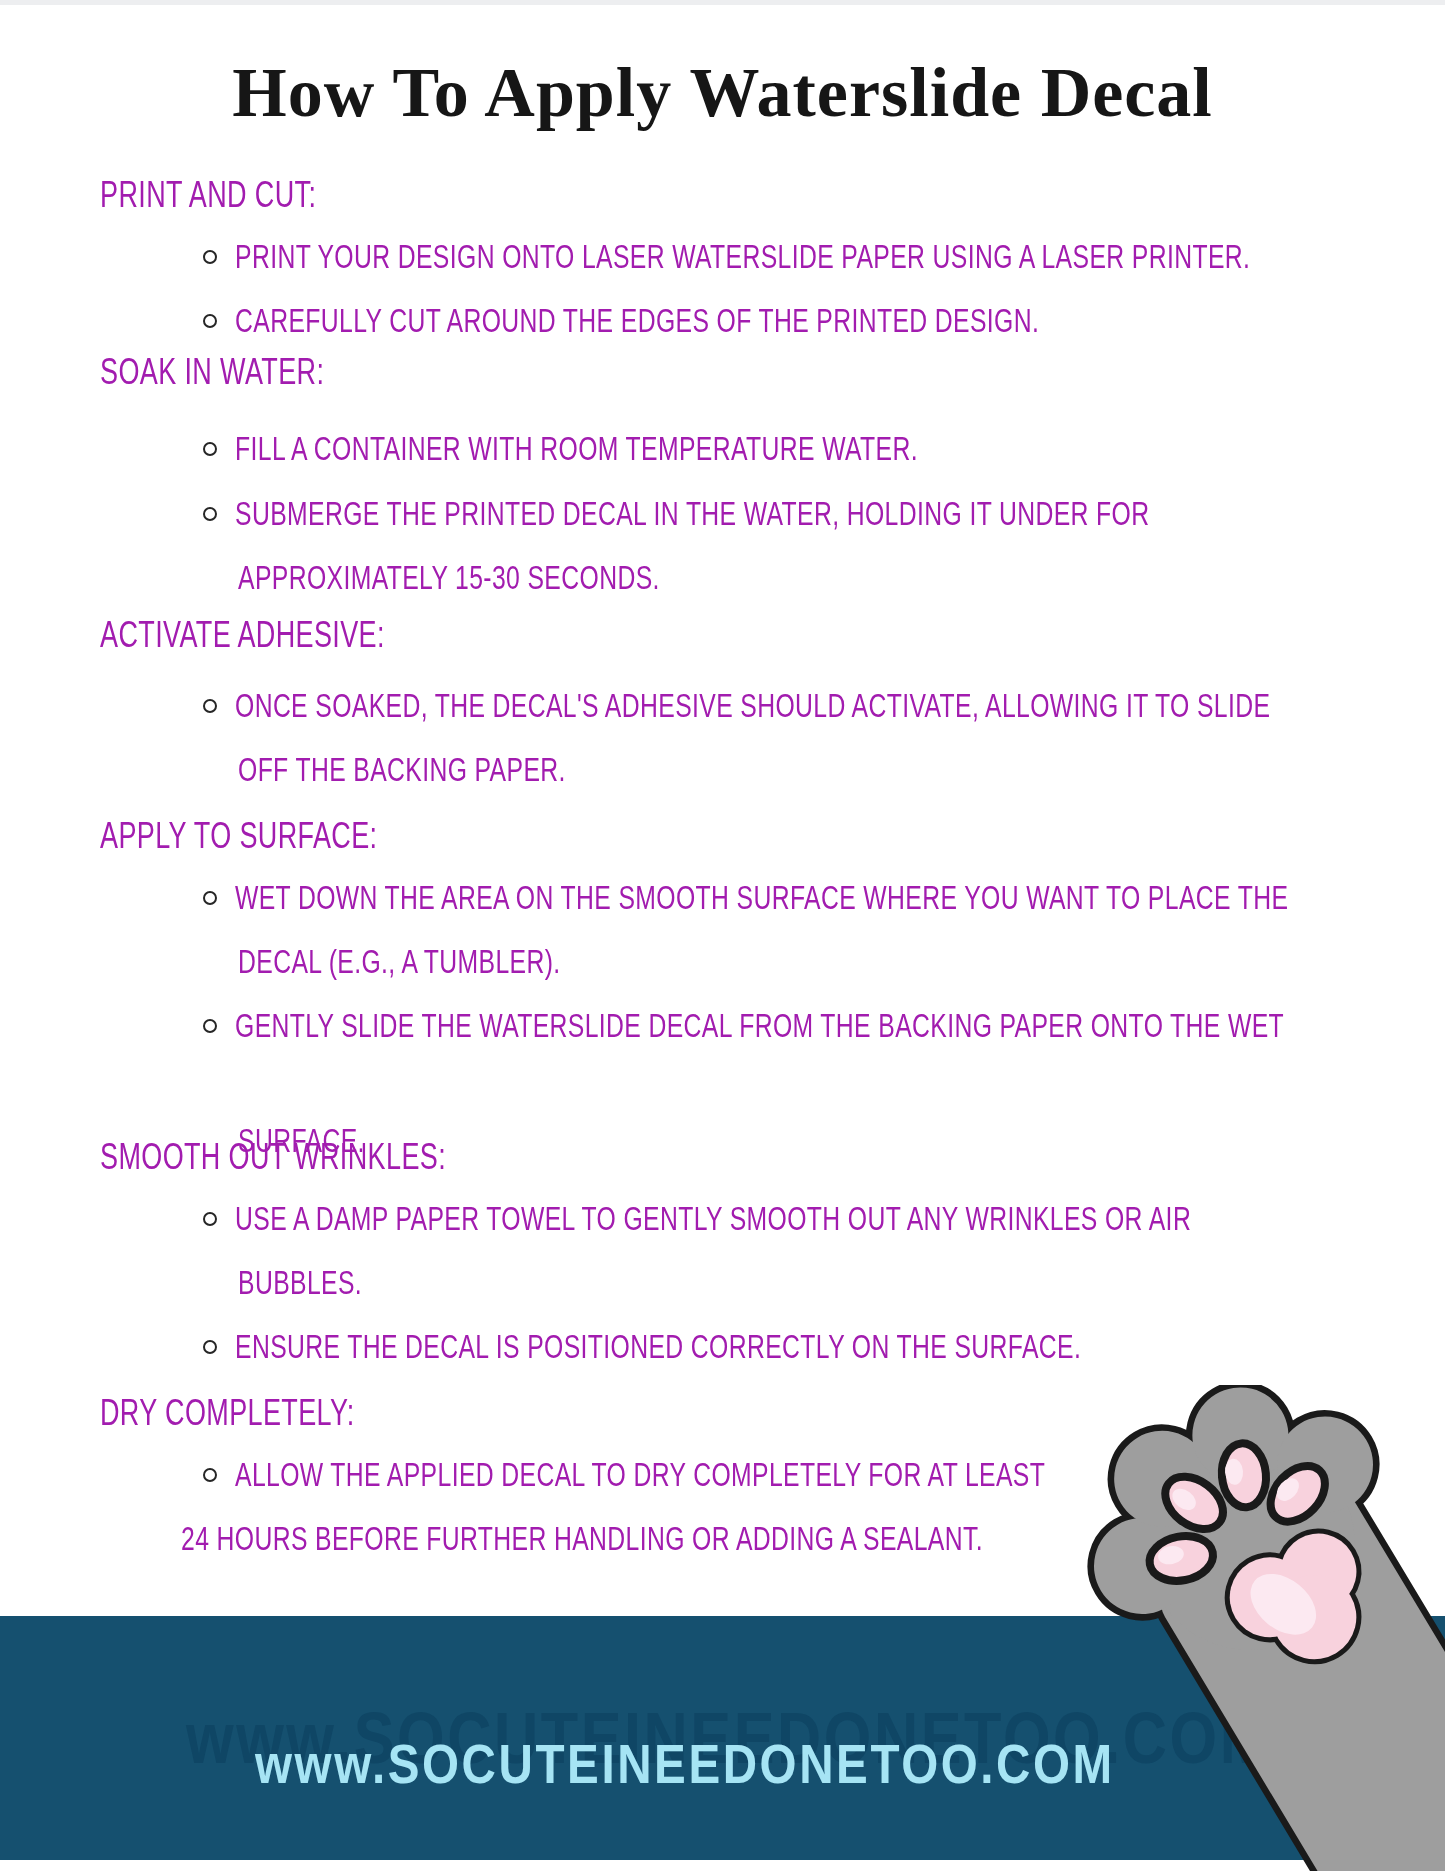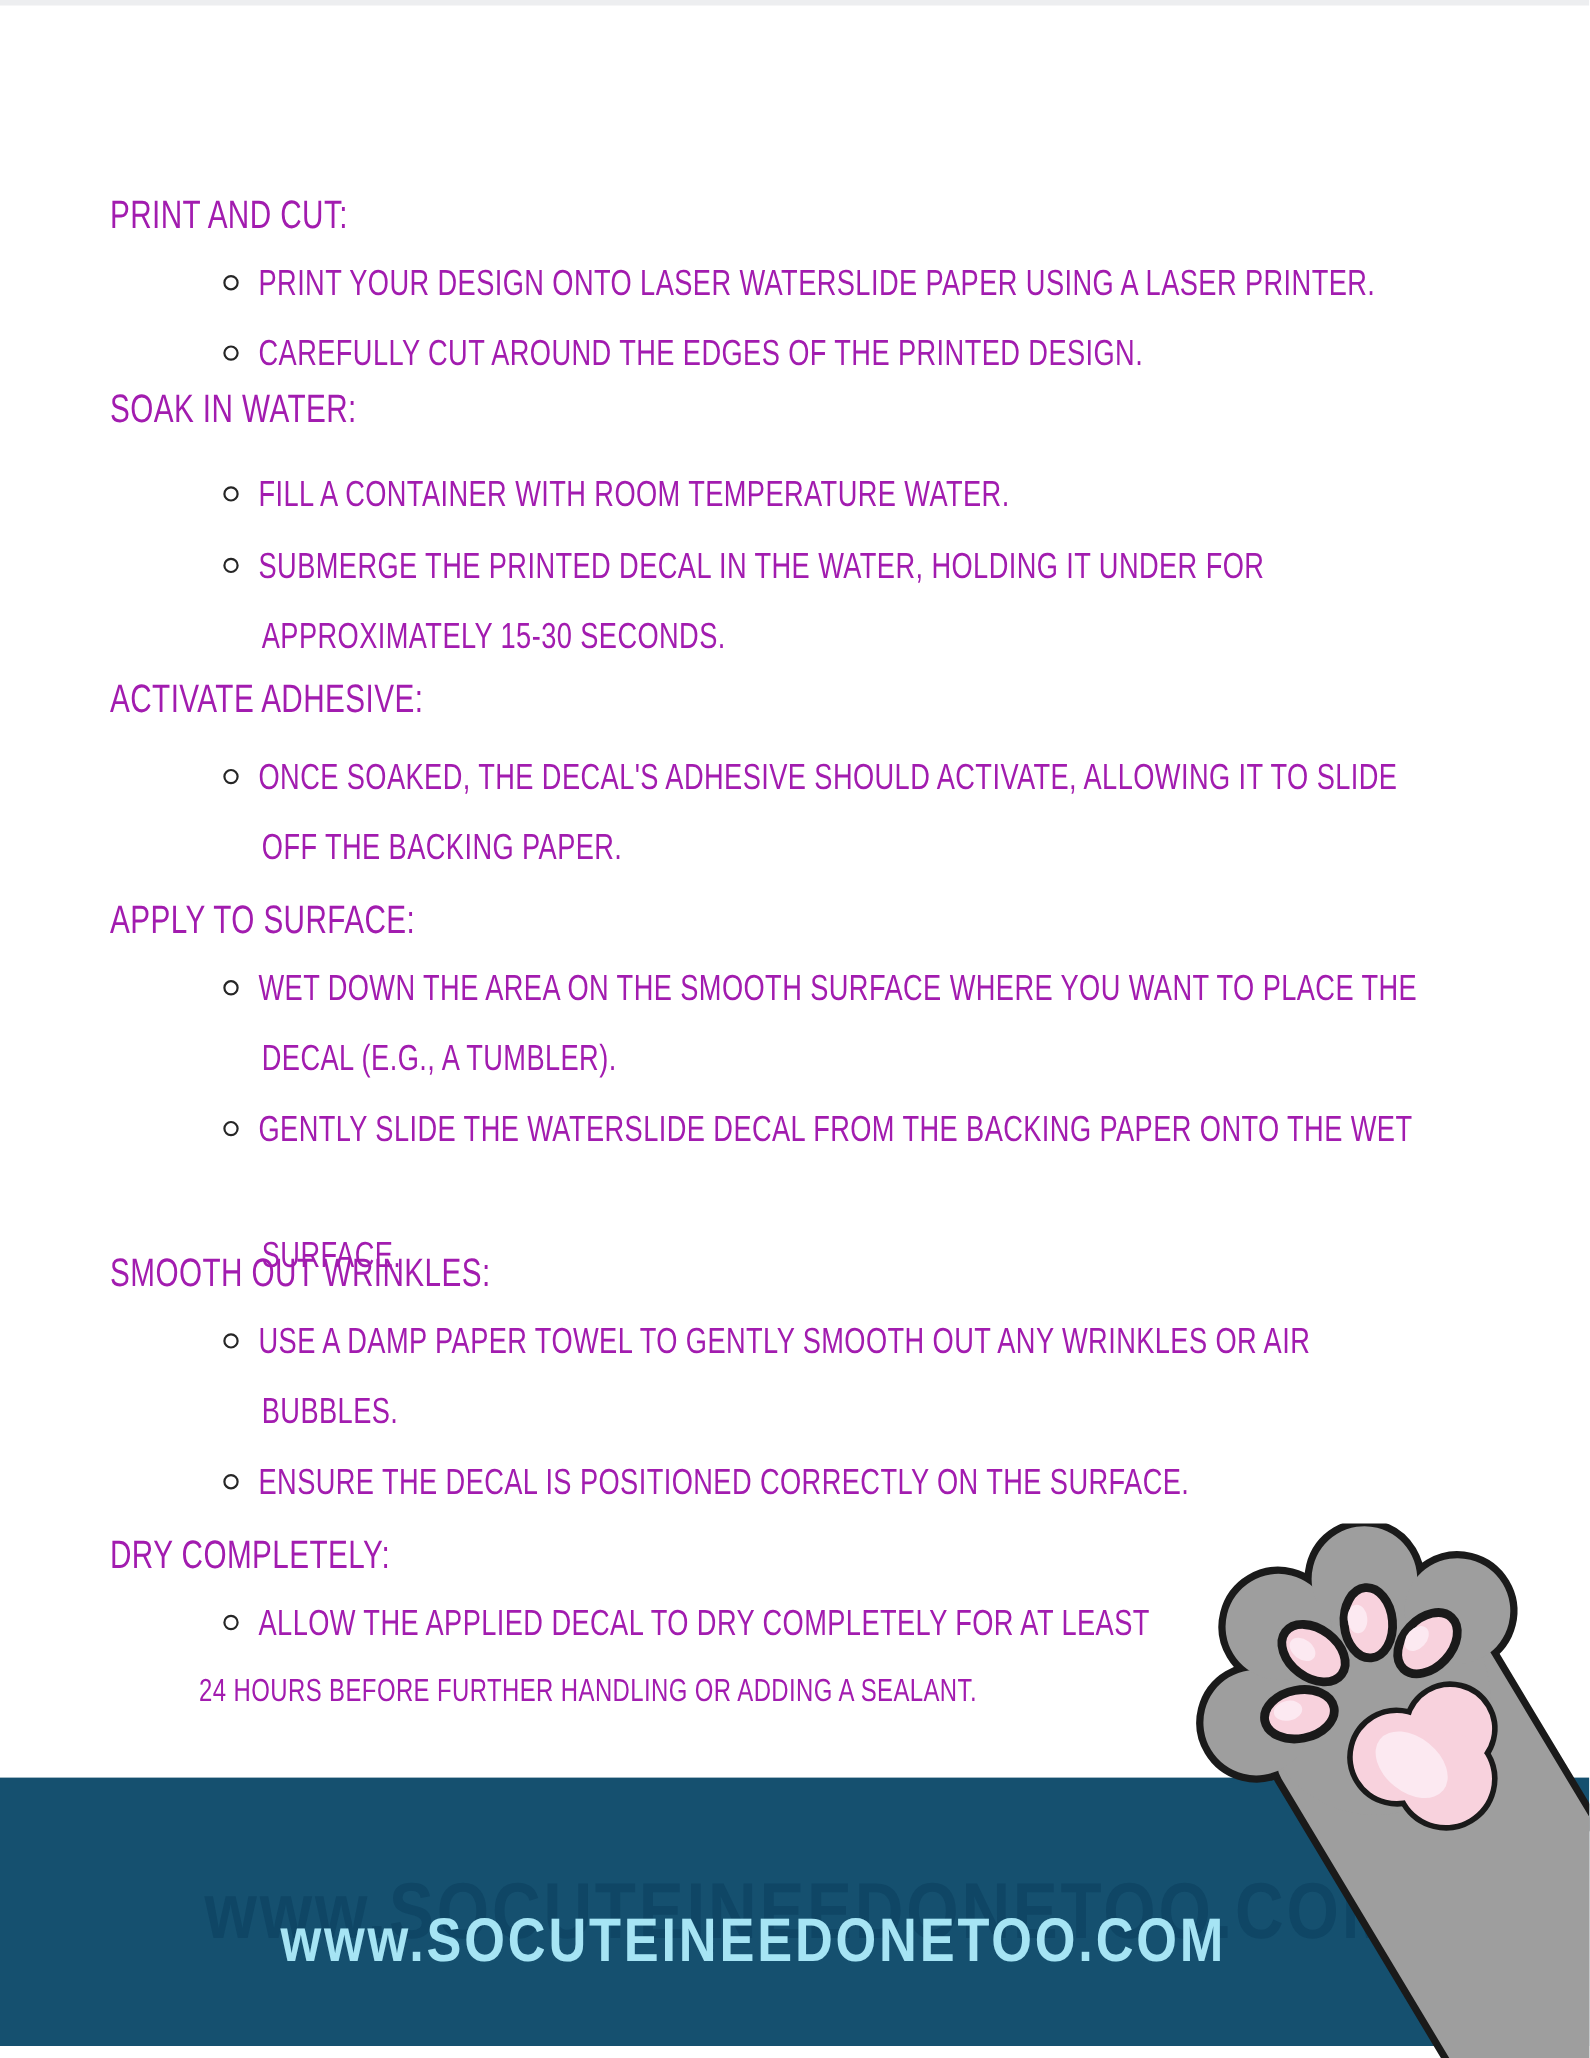--- a/index.html
+++ b/index.html
@@ -35,21 +35,21 @@
   }
   .line .txt{
     display:inline-block;
     transform:scaleX(0.75);
     transform-origin:0 50%;
     letter-spacing:0.5px;
   }
   .heading{left:100px;font-size:36px;}
   .bullet{left:203px;font-size:33px;}
   .cont{left:238px;font-size:33px;}
-  .cont2{left:181px;font-size:29px;}
+  .cont2{left:181px;font-size:33px;}
   .ring{
     display:inline-block;
     width:14px;height:14px;
     border:2.5px solid #262626;
     border-radius:50%;
     position:relative;top:-4px;
     margin-right:18px;
     box-sizing:border-box;
   }
   
@@ -83,20 +83,21 @@
     z-index:5;
   }
 </style>
 </head>
 <body>
 
 <div id="page">
 
   <div class="edge-top"></div>
 
+  <div class="doc-title">How To Apply Waterslide Decal</div>
 
   <div>
       <div class="line heading" style="top: 176px;"><span class="txt">PRINT AND CUT:</span></div>
       <div class="line bullet" style="top: 240.1px;"><span class="ring"></span><span class="txt">PRINT YOUR DESIGN ONTO LASER WATERSLIDE PAPER USING A LASER PRINTER.</span></div>
       <div class="line bullet" style="top: 304.2px;"><span class="ring"></span><span class="txt">CAREFULLY CUT AROUND THE EDGES OF THE PRINTED DESIGN.</span></div>
       <div class="line heading" style="top: 353px;"><span class="txt">SOAK IN WATER:</span></div>
       <div class="line bullet" style="top: 432.4px;"><span class="ring"></span><span class="txt">FILL A CONTAINER WITH ROOM TEMPERATURE WATER.</span></div>
       <div class="line bullet" style="top: 496.5px;"><span class="ring"></span><span class="txt">SUBMERGE THE PRINTED DECAL IN THE WATER, HOLDING IT UNDER FOR</span></div>
       <div class="line cont" style="top: 560.6px; text-align: right;"><span class="txt">APPROXIMATELY 15-30 SECONDS.</span></div>
       <div class="line heading" style="top: 616px;"><span class="txt">ACTIVATE ADHESIVE:</span></div>

